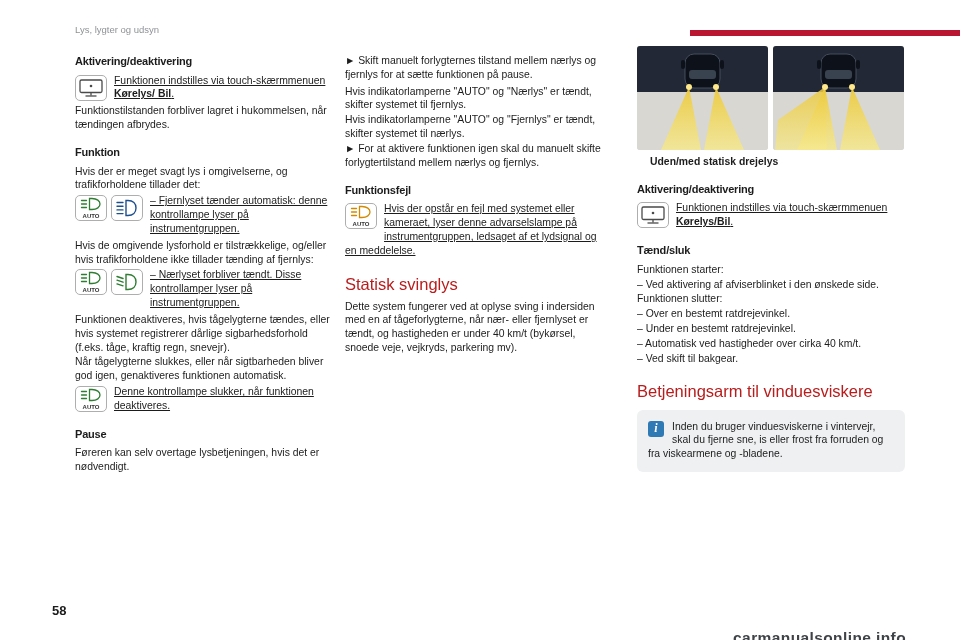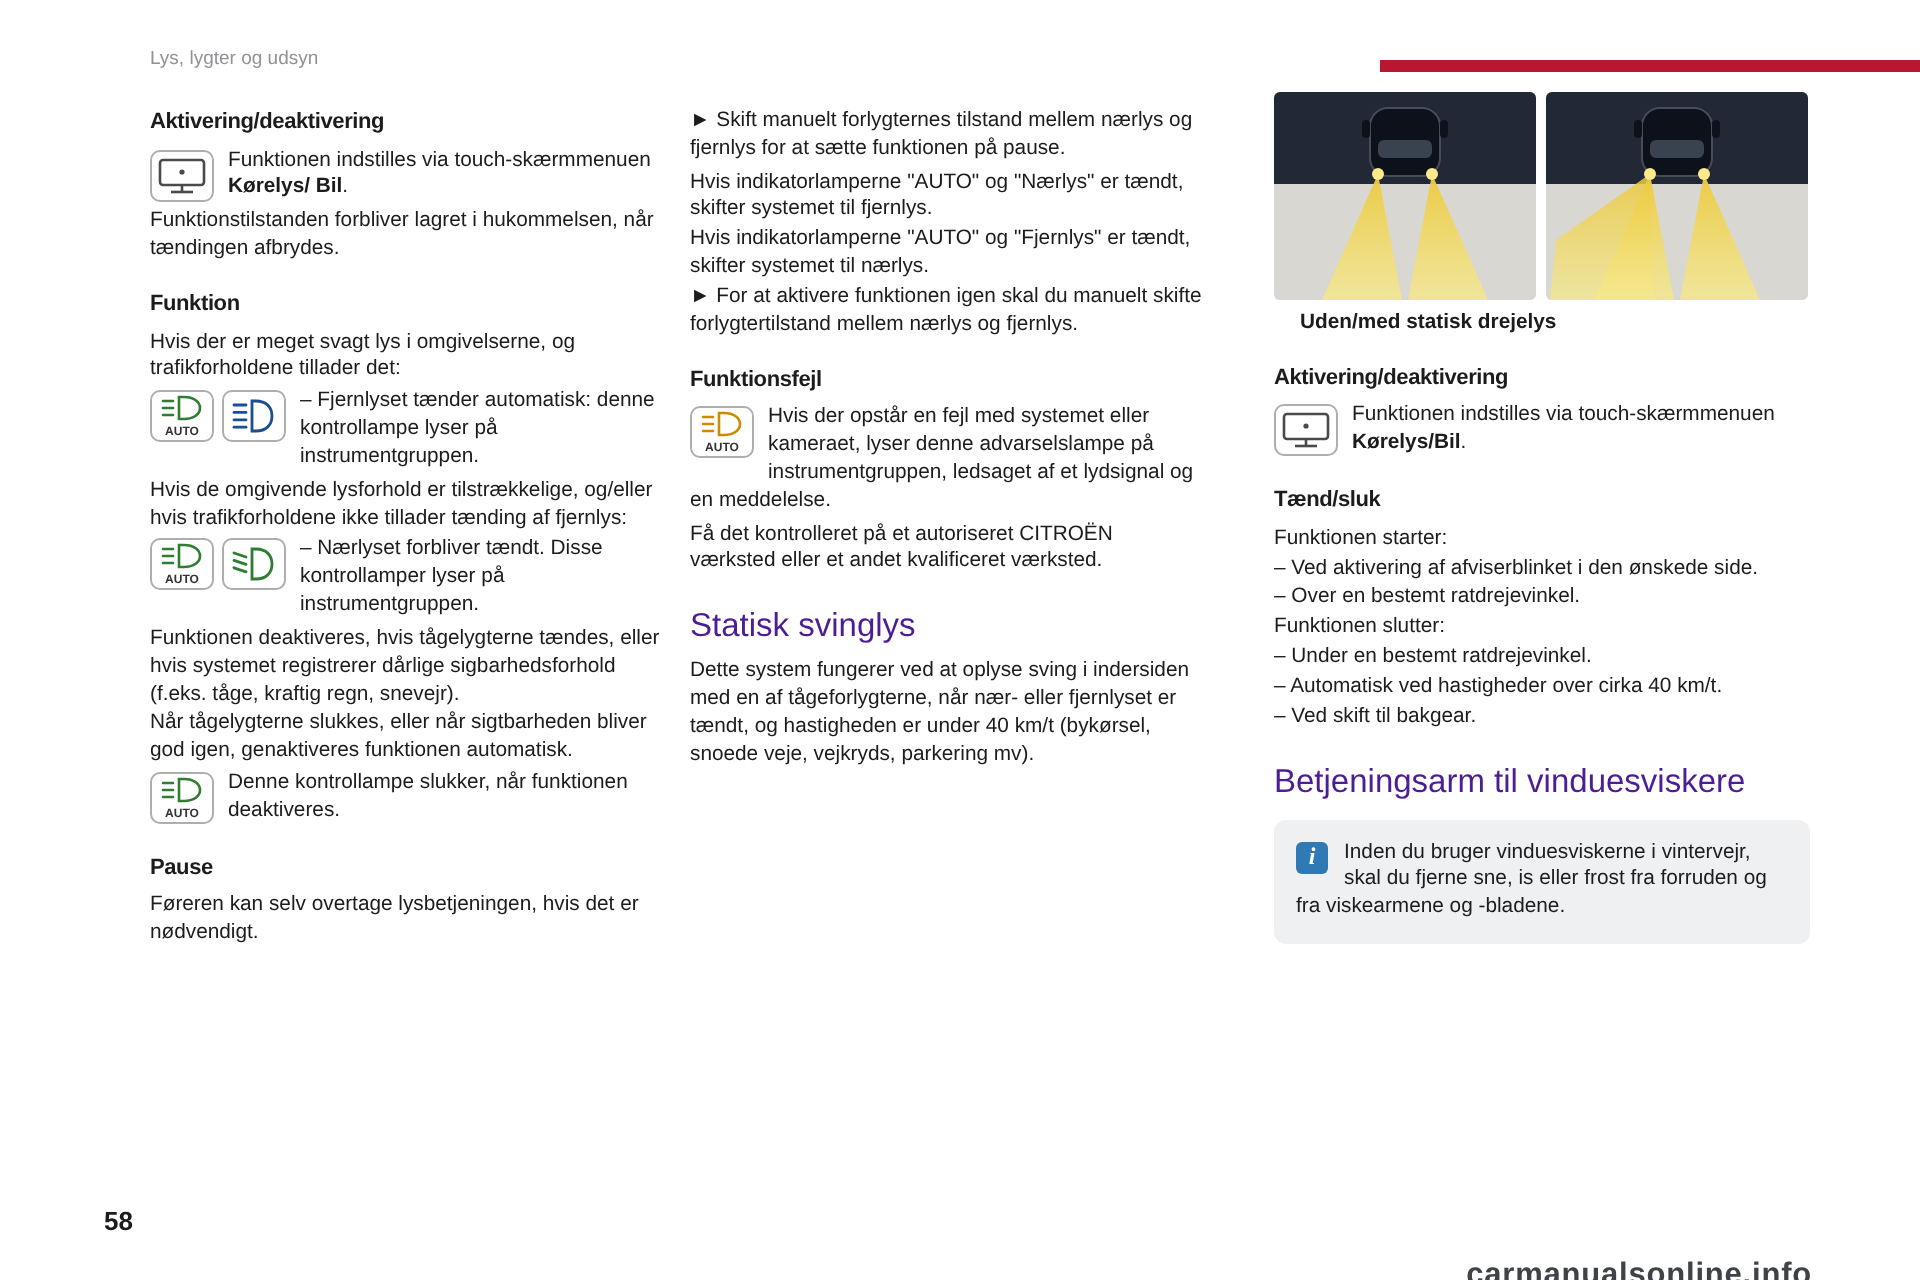--- a/index.html
+++ b/index.html
@@ -10,25 +10,25 @@
   .runhead { position:absolute; left:75px; top:24px; font-size:9.5px; color:#8f9296; }
   .redbar { position:absolute; left:690px; top:30px; width:270px; height:6px; }
 
   .col { position:absolute; font-size:10.4px; line-height:1.33; }
   .col1 { left:75px;  top:54px; width:258px; }
   .col2 { left:345px; top:54px; width:256px; }
   .col3 { left:637px; top:46px; width:268px; }
 
   .h-black { font-size:11px; font-weight:700; margin:13px 0 5px; letter-spacing:-.2px; }
   .h-black.first { margin-top:0; }
-  .h-gray  { font-size:16.5px; font-weight:400; color:#4c1d95; margin:16px 0 6px; line-height:1.15; }
+  .h-gray  { font-size:16.5px; font-weight:400; color:#b91c1c; margin:16px 0 6px; line-height:1.15; }
   p { margin:0 0 1px; }
   .gap-top { margin-top:3px; }
 
-  .icon-par { display:flow-root; margin:2px 0 2px; }
+  .icon-par { display:flow-root; margin:2px 0 2px;text-decoration:underline; }
   .icons { float:left; margin:1px 7px 1px 0; display:flex; gap:4px; }
   .iconbox {
     width:32px; height:26px; border:1px solid #aeaeae; border-radius:5px;
     display:flex; align-items:center; justify-content:center; background:#fff; box-sizing:border-box;
   }
 
   .img-row { display:flex; gap:5px; }
   .carimg { width:131px; height:104px; border-radius:3px; overflow:hidden; background:#d8d7d2; }
   .caption { font-weight:700; margin:5px 13px 0; font-size:10.4px; }
 
@@ -174,21 +174,20 @@
               <line x1="3.5" y1="3.5" x2="8.5" y2="3.5"></line>
               <line x1="3.5" y1="7" x2="8.5" y2="7"></line>
               <line x1="3.5" y1="10.5" x2="8.5" y2="10.5"></line>
             </g>
             <text x="13" y="20.5" font-size="6" font-weight="bold" fill="#333" text-anchor="middle" font-family="Liberation Sans, sans-serif">AUTO</text>
           </svg>
         </span>
       </span>
       <p>Hvis der opstår en fejl med systemet eller kameraet, lyser denne advarselslampe på instrumentgruppen, ledsaget af et lydsignal og en meddelelse.</p>
     </div>
-    <p>Få det kontrolleret på et autoriseret CITROËN værksted eller et andet kvalificeret værksted.</p>
 
     <div class="h-gray">Statisk svinglys</div>
     <p>Dette system fungerer ved at oplyse sving i indersiden med en af tågeforlygterne, når nær- eller fjernlyset er tændt, og hastigheden er under 40 km/t (bykørsel, snoede veje, vejkryds, parkering mv).</p>
   </div>
 
   <div class="col col3">
     <div class="img-row">
       <div class="carimg">
         <svg width="131" height="104" viewBox="0 0 131 104">
           <defs>
@@ -248,22 +247,22 @@
             <line x1="7.5" y1="18" x2="18.5" y2="18" stroke="#4a4a4a" stroke-width="1.3"></line>
           </svg>
         </span>
       </span>
       <p><span>Funktionen indstilles via touch-skærmmenuen </span><b>Kørelys/Bil</b><span>.</span></p>
     </div>
 
     <div class="h-black">Tænd/sluk</div>
     <p>Funktionen starter:</p>
     <p>– Ved aktivering af afviserblinket i den ønskede side.</p>
+    <p>Funktionen slutter:</p>
     <p>– Over en bestemt ratdrejevinkel.</p>
-    <p>Funktionen slutter:</p>
     <p>– Under en bestemt ratdrejevinkel.</p>
     <p>– Automatisk ved hastigheder over cirka 40 km/t.</p>
     <p>– Ved skift til bakgear.</p>
 
     <div class="h-gray">Betjeningsarm til vinduesviskere</div>
 
     <div class="infobox">
       <span class="info-icon">i</span>
       <p>Inden du bruger vinduesviskerne i vintervejr, skal du fjerne sne, is eller frost fra forruden og fra viskearmene og -bladene.</p>
     </div>

